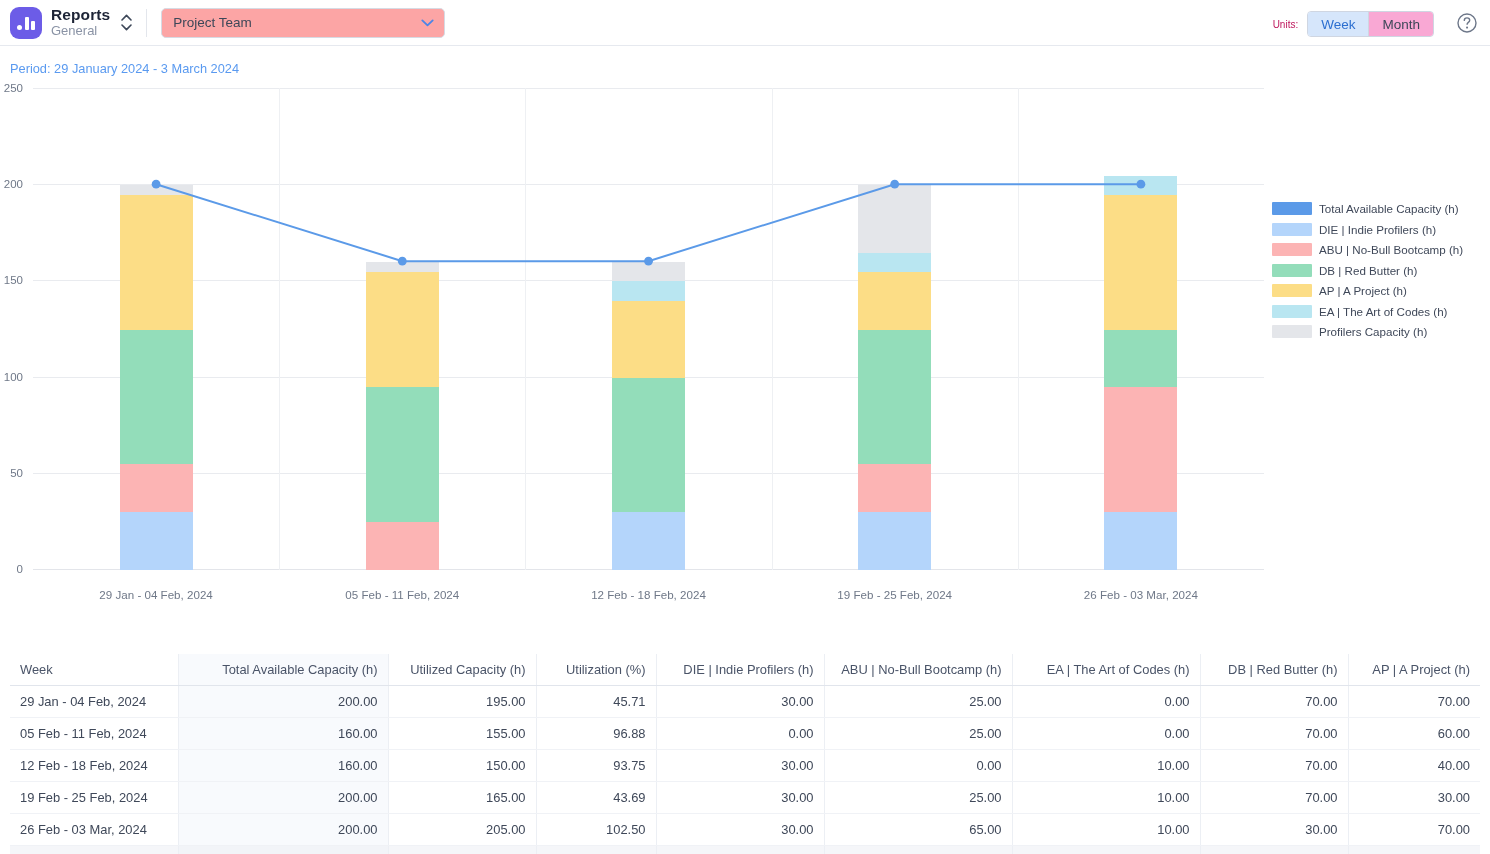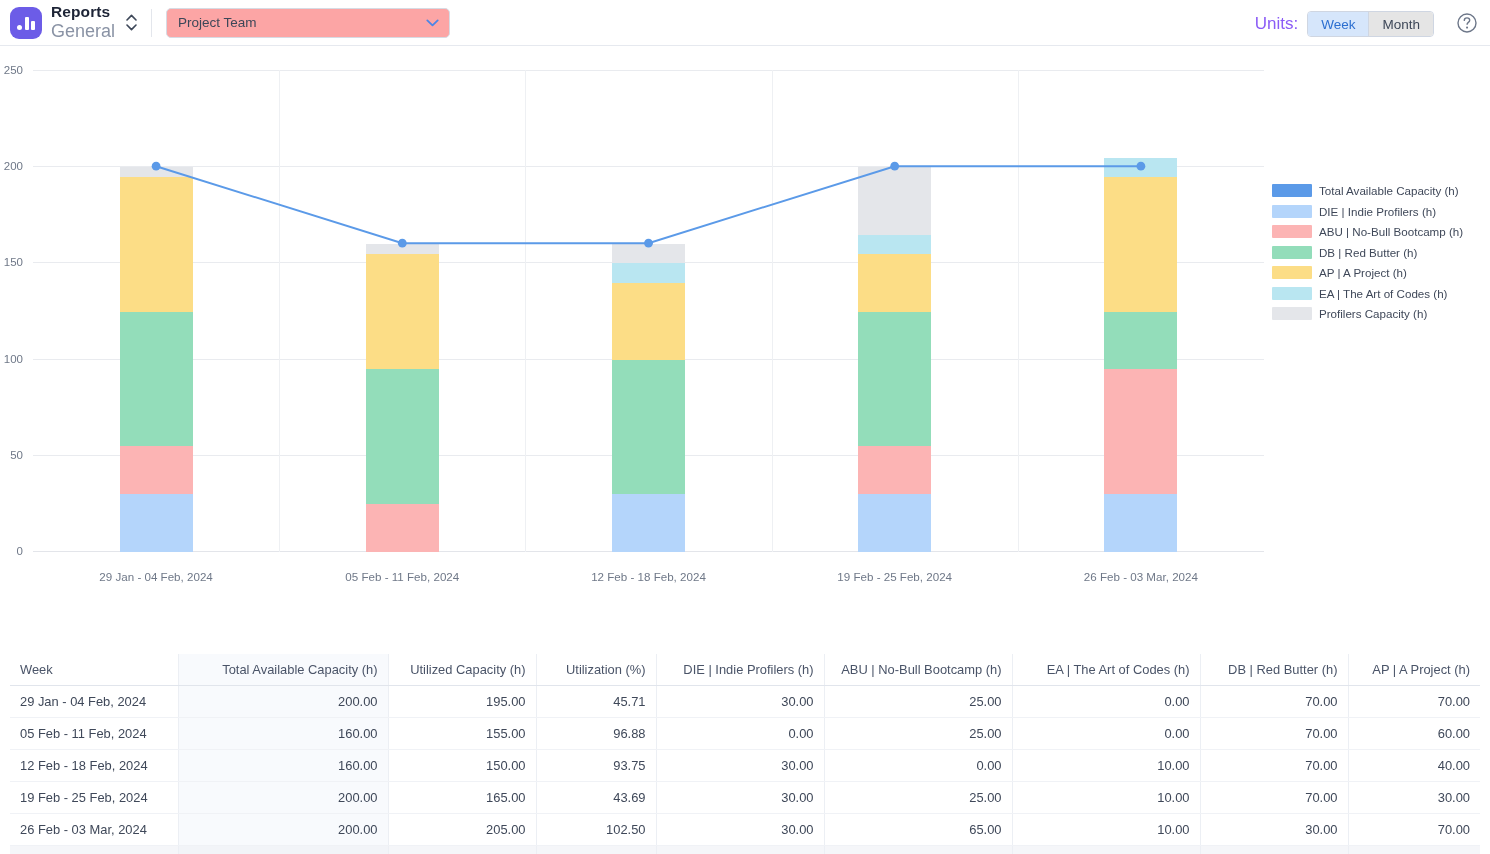--- a/index.html
+++ b/index.html
@@ -25,41 +25,41 @@
     background: #6c5ce7;
     display: flex; align-items: flex-end; justify-content: center;
     gap: 2.5px; padding-bottom: 9px;
   }
   #logo-tile i { display:block; width: 4px; background: #fff; border-radius: 1px; }
   #logo-tile i.b1 { height: 7px; border-radius: 50%; width:5px; height:5px; }
   #logo-tile i.b2 { height: 13px; }
   #logo-tile i.b3 { height: 9px; }
   .app-text { line-height: 1.05; }
   .app-title { font-size: 15.5px; font-weight: 700; color: #1d2436; letter-spacing: .1px; }
-  .app-sub { font-size: 18px; color: #8a93a5; margin-top: 1px; }
+  .app-sub { font-size: 13px; color: #8a93a5; margin-top: 1px; }
   .stepper { display:flex; flex-direction:column; gap:3px; margin-left: 2px; color:#3d4758; }
   .stepper svg { display:block; }
   #divider-v { width: 1px; height: 28px; background: #e3e6ec; margin: 0 14px 0 2px; }
 
   #team-select {
     width: 284px; height: 30px;
     border: 1px solid #d6dbe4; border-radius: 5px;
     background: #fca5a5;
     display: flex; align-items: center; justify-content: space-between;
     padding: 0 10px 0 11px;
     font-size: 13.5px; color: #3d4758;
   }
   #team-select .chev { color: #4a85e8; }
 
   #units-group { position: absolute; right: 56px; top: 11px; display: flex; align-items: center; gap: 9px; }
-  #units-label { font-size: 17px; color: #8b5cf6; }
+  #units-label { font-size: 10px; color: #be185d; }
   .seg { display: flex; border: 1px solid #cfd6e2; border-radius: 4px; overflow: hidden; height: 26px; }
   .seg div {
     padding: 0 13px; display:flex; align-items:center;
-    font-size: 13.5px; color: #3d4758; background: #e5e5e5;
+    font-size: 13.5px; color: #3d4758; background: #f9a8d4;
   }
   .seg div.active { background: #d6e6fb; color: #2c6fd0; }
   .seg div + div { border-left: 1px solid #cfd6e2; }
   #help-icon { position: absolute; right: 12px; top: 12px; color:#6d7789; }
 
   
   #title-block { padding: 12px 0 0 10px; }
   #page-title { font-size: 21px; font-weight: 400; color: #1d2436; letter-spacing: .1px; }
   #period { font-size: 12.8px; color: #5a9af0; margin-top: 3px; }
 
@@ -152,20 +152,21 @@
   <div id="help-icon">
     <svg width="22" height="22" viewBox="0 0 22 22">
       <circle cx="11" cy="11" r="9" fill="none" stroke="currentColor" stroke-width="1.4"></circle>
       <path d="M8.3 8.4c0-1.5 1.2-2.5 2.7-2.5s2.7 1 2.7 2.4c0 2.1-2.6 2.1-2.6 4" fill="none" stroke="currentColor" stroke-width="1.4" stroke-linecap="round"></path>
       <circle cx="11.05" cy="15.6" r="1.05" fill="currentColor"></circle>
     </svg>
   </div>
 </div>
 
 <div id="title-block">
+  <div id="period">Period: 29 January 2024 - 3 March 2024</div>
 </div>
 
 <div id="chart-area">
   <div id="plot">
       <div class="gridline zero" style="top: 481px;"></div>
       <div class="ylabel" style="top: 481px;">0</div>
       <div class="gridline" style="top: 384.8px;"></div>
       <div class="ylabel" style="top: 384.8px;">50</div>
       <div class="gridline" style="top: 288.6px;"></div>
       <div class="ylabel" style="top: 288.6px;">100</div>

